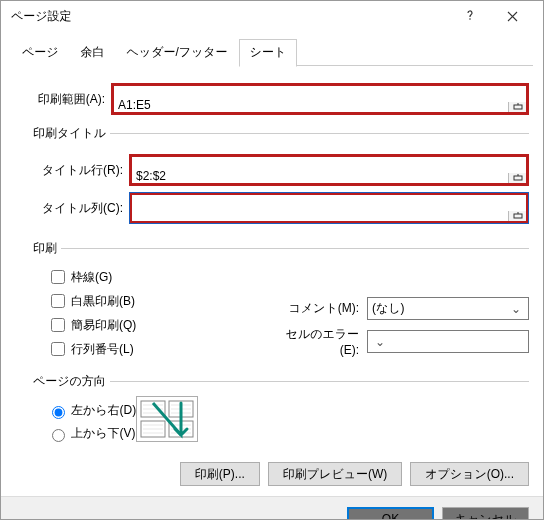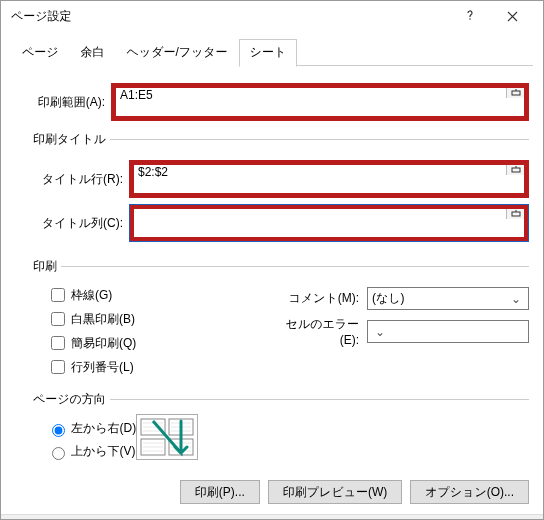--- a/index.html
+++ b/index.html
@@ -7,30 +7,30 @@
 .titlebar{display:flex;align-items:center;height:30px;padding:0 10px 0 10px}
 .titlebar .title{flex:1}
 .titlebar .btn{width:42px;height:30px;display:flex;align-items:center;justify-content:center;color:#333}
 .tabbar{display:flex;padding:8px 10px 0 10px;border-bottom:1px solid #fff;position:relative}
 .tabbar::after{content:"";position:absolute;left:10px;right:10px;bottom:0;height:1px;background:#ccc}
 .tab{padding:4px 10px 4px 10px;border:1px solid transparent;position:relative;z-index:1;background:#fff}
 .tab.active{border:1px solid #ccc;border-bottom:1px solid #fff;margin-bottom:-1px}
 .content{padding:10px 14px;flex:1}
 .row{display:flex;align-items:center;margin:6px 0}
 .lbl{width:96px;text-align:right;padding-right:6px}
-.inputwrap{flex:1;display:flex;align-items:flex-start;height:38px;border:5px solid #b91c1c}
+.inputwrap{flex:1;display:flex;align-items:flex-end;height:32px;border:3px solid #b91c1c}
 .inputwrap.hi{outline:1px solid #1a5fbf;outline-offset:-1px}
 .inputwrap input{flex:1;border:none;padding:0 4px;outline:none}
 .collapse{width:18px;border-left:1px solid #bbb;display:flex;align-items:center;justify-content:center;background:#f4f4f4}
 fieldset{border:none;border-top:1px solid #ccc;margin:10px 0 4px 18px;padding:6px 0 0 0}
 legend{padding:0 4px 0 0;color:#000}
 .checks{padding-left:14px}
 .checks label{display:flex;align-items:center;margin:4px 0}
 .checks input{margin-right:6px;width:14px;height:14px}
-.grid2{display:flex;gap:0;align-items:flex-start}
+.grid2{display:flex;gap:0;align-items:flex-end}
 .grid2 .left{flex:1}
 .grid2 .right{flex:0 0 250px}
 .row2{display:flex;align-items:center;margin:6px 0}
 .row2 .l2{width:88px;text-align:right;padding-right:8px}
 .select{flex:1;height:23px;border:1px solid #7a7a7a;display:flex;align-items:center;padding:8px 4px;position:relative}
 .select .chev{width:16px;text-align:center;color:#555}
 .radios{padding-left:14px;display:flex;gap:0;align-items:flex-end}
 .radios .rl{display:flex;flex-direction:column;gap:6px}
 .radios label{display:flex;align-items:center}
 .radios input{margin-right:6px}

